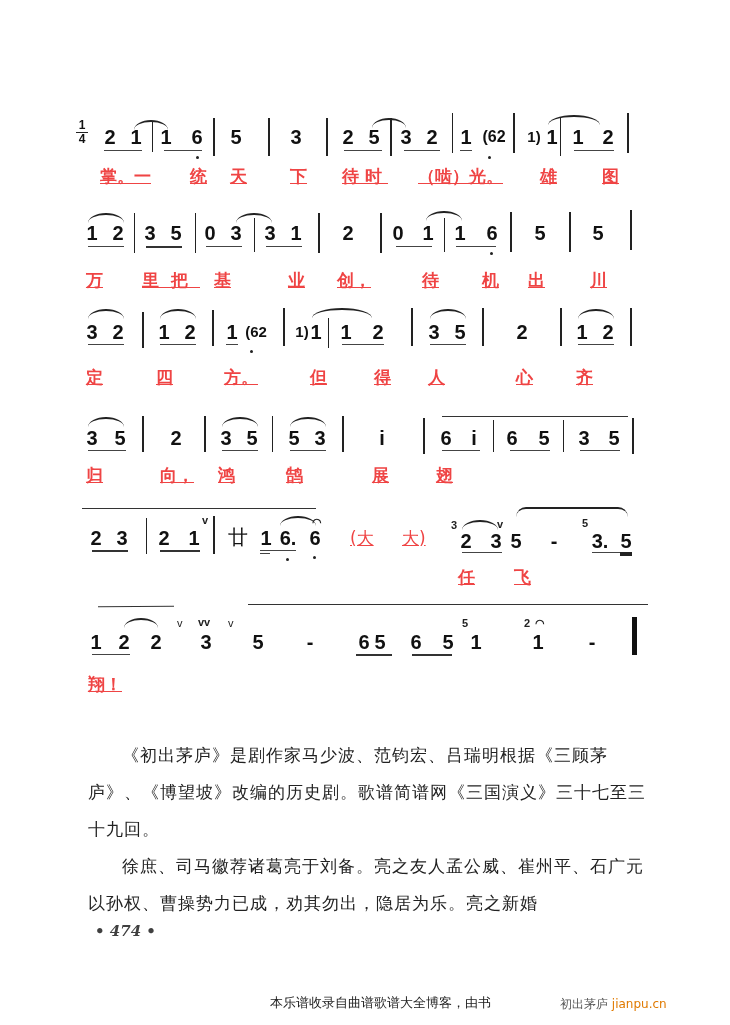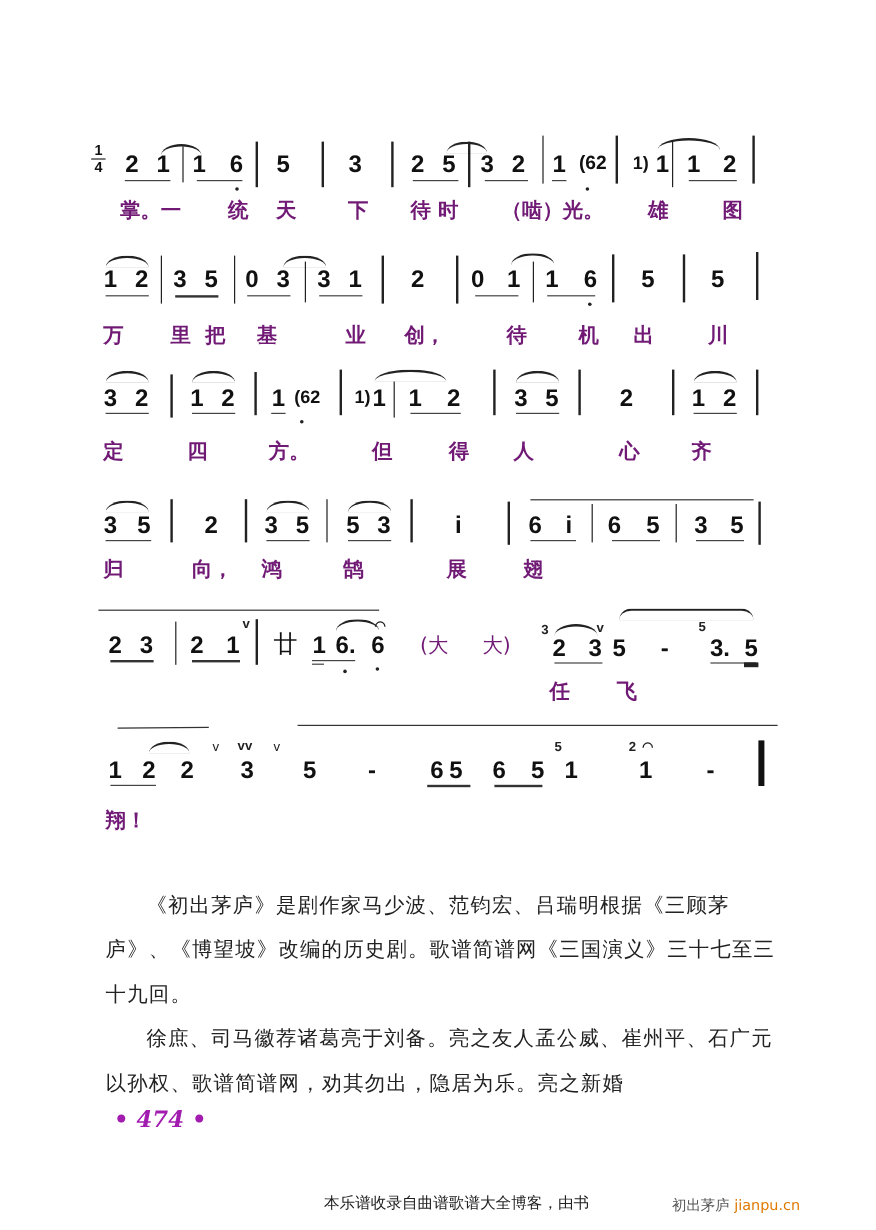--- a/index.html
+++ b/index.html
@@ -2,29 +2,29 @@
 <html><head>
 <meta charset="utf-8">
 <style>
   html, body { margin:0; padding:0; background:#ffffff; }
   body { width:730px; height:1025px; position:relative; overflow:hidden; color:#111; font-family:"DejaVu Sans", sans-serif; }
   .n { position:absolute; font-family:"Liberation Sans", sans-serif; font-weight:bold; font-size:20px; line-height:20px; color:#111; text-align:center; width:16px; }
   .bar { position:absolute; width:2px; background:#222; }
   .ul { position:absolute; height:2px; background:#333; }
   .ul2 { position:absolute; height:1px; background:#444; }
   .slur { position:absolute; border-top:2px solid #222; border-radius:50% 50% 0 0 / 100% 100% 0 0; height:8px; }
-  .lyric { position:absolute; font-family:"DejaVu Sans", sans-serif; font-weight:bold; font-size:17px; line-height:20px; color:#701a75; }
+  .lyric { position:absolute; font-family:"DejaVu Sans", sans-serif; font-weight:bold; font-size:17px; line-height:20px; color:#ef4444;text-decoration:underline; }
   .dot { position:absolute; width:3px; height:3px; border-radius:50%; background:#222; }
   .small { position:absolute; font-family:"Liberation Sans", sans-serif; font-weight:bold; font-size:11px; line-height:11px; color:#222; }
   .longline { position:absolute; height:1px; background:#333; }
   .para { position:absolute; left:88px; width:560px; font-family:"DejaVu Sans", sans-serif; font-size:17px; line-height:37px; color:#222; letter-spacing:1px; }
   .footer-left { position:absolute; left:270px; top:994px; font-family:"DejaVu Sans", sans-serif; font-size:13px; color:#222; }
   .footer-right { position:absolute; left:560px; top:996px; font-family:"DejaVu Sans", sans-serif; font-size:12px; color:#555; }
   .footer-right .brand { color:#e07a00; }
-  .pageno { position:absolute; left:95px; top:922px; font-family:"DejaVu Serif", serif; font-style:italic; font-weight:bold; font-size:19px; color:#a21caf; }
+  .pageno { position:absolute; left:95px; top:922px; font-family:"DejaVu Serif", serif; font-style:italic; font-weight:bold; font-size:15px; color:#404040; }
   .sig { position:absolute; font-family:"Liberation Sans", sans-serif; font-weight:bold; font-size:12px; line-height:11px; text-align:center; }
 </style>
 </head>
 <body>
 
 <div>
 
   <div>
     <div class="sig" style="left:76px;top:120px;width:12px;">
       <div>1</div>
@@ -281,21 +281,21 @@
     <span class="small" style="left:524px;top:618px;">2</span>
     <span class="small" style="left:535px;top:618px;">◠</span>
     <span class="n" style="left:530px;top:632px;">1</span>
     <span class="n" style="left:584px;top:632px;">-</span>
     <div style="position:absolute;left:632px;top:617px;width:5px;height:38px;background:#111;"></div>
 
     <span class="lyric" style="left:88px;top:674px;">翔！</span>
   </div>
 
   <div class="para" style="top:737px;text-indent:34px;">《初出茅庐》是剧作家马少波、范钧宏、吕瑞明根据《三顾茅庐》、《博望坡》改编的历史剧。歌谱简谱网《三国演义》三十七至三十九回。</div>
-  <div class="para" style="top:848px;text-indent:34px;">徐庶、司马徽荐诸葛亮于刘备。亮之友人孟公威、崔州平、石广元以孙权、歌谱简谱网，劝其勿出，隐居为乐。亮之新婚</div>
+  <div class="para" style="top:848px;text-indent:34px;">徐庶、司马徽荐诸葛亮于刘备。亮之友人孟公威、崔州平、石广元以孙权、曹操势力已成，劝其勿出，隐居为乐。亮之新婚</div>
 
   <div class="pageno">• 474 •</div>
 
   <div class="footer-left">本乐谱收录自曲谱歌谱大全博客，由书</div>
   <div class="footer-right">
     <span>初出茅庐</span>
     <span class="brand">jianpu.cn</span>
   </div>
 </div>
 

